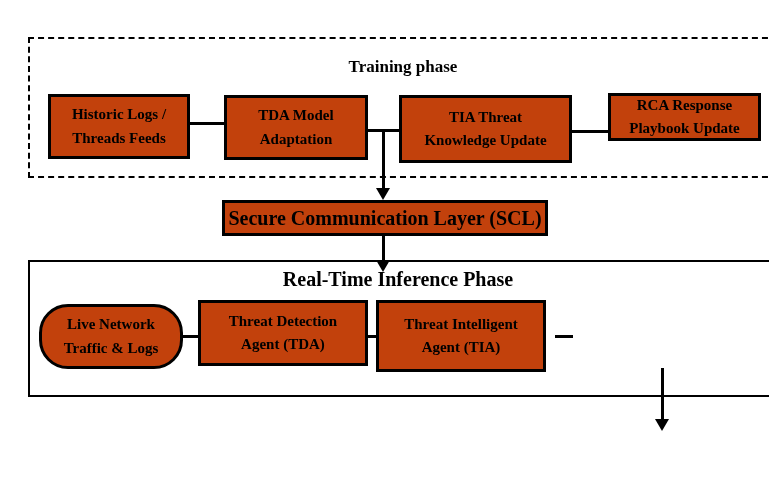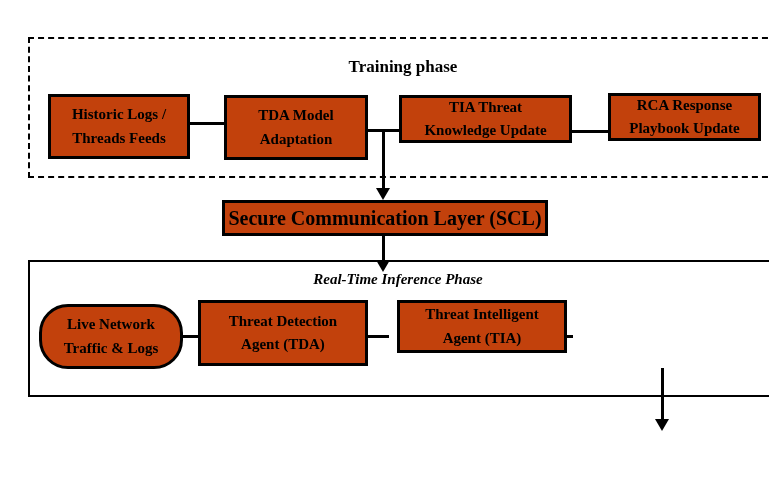--- a/index.html
+++ b/index.html
@@ -24,46 +24,46 @@
   }
   .phase-title {
     position: absolute;
     text-align: center;
     font-weight: bold;
     font-size: 17px;
     line-height: 19px;
     white-space: nowrap;
   }
   .title-training { left: 12px; top: 41px; width: 750px; }
-  .title-inference { left: 12px; top: 254px; width: 740px; font-size: 15px; font-style: italic; }
+  .title-inference { left: 12px; top: 254px; width: 740px; font-size: 20px; }
   .node {
     position: absolute;
     border: 3px solid #000000;
     background: #c2410c;
     display: flex;
     align-items: center;
     justify-content: center;
     text-align: center;
     font-weight: bold;
     font-size: 15px;
     line-height: 1.55;
     white-space: pre-line;
     z-index: 2;
   }
   .node-t1 { left: 32px;  top: 78px; width: 142px; height: 65px; }
   .node-t2 { left: 208px; top: 79px; width: 144px; height: 65px; }
-  .node-t3 { left: 383px; top: 79px; width: 173px; height: 48px; }
+  .node-t3 { left: 383px; top: 79px; width: 173px; height: 68px; }
   .node-t4 { left: 592px; top: 77px; width: 153px; height: 48px; }
   .node-scl {
     left: 206px; top: 184px; width: 326px; height: 36px;
     border-width: 3px; font-size: 20px; white-space: nowrap; z-index: 3;
   }
   .node-i1 { left: 23px;  top: 288px; width: 144px; height: 65px; border-radius: 29px; }
   .node-i2 { left: 182px; top: 284px; width: 170px; height: 66px; }
-  .node-i3 { left: 381px; top: 284px; width: 170px; height: 53px; }
+  .node-i3 { left: 360px; top: 284px; width: 170px; height: 72px; }
   .node-i4 { left: 555px; top: 284px; width: 196px; height: 68px; }
   .node-out { left: 562px; top: 415px; width: 186px; height: 66px; }
   .h-line { position: absolute; height: 3px; background: #000000; z-index: 1; }
   .hl-1 { left: 172px; top: 106px; width: 38px; }
   .hl-2 { left: 350px; top: 113px; width: 35px; }
   .hl-3 { left: 554px; top: 114px; width: 40px; }
   .hl-4 { left: 165px; top: 319px; width: 19px; }
   .hl-5 { left: 350px; top: 319px; width: 23px; }
   .hl-6 { left: 539px; top: 319px; width: 18px; }
   .v-line { position: absolute; width: 3px; background: #000000; z-index: 4; }

